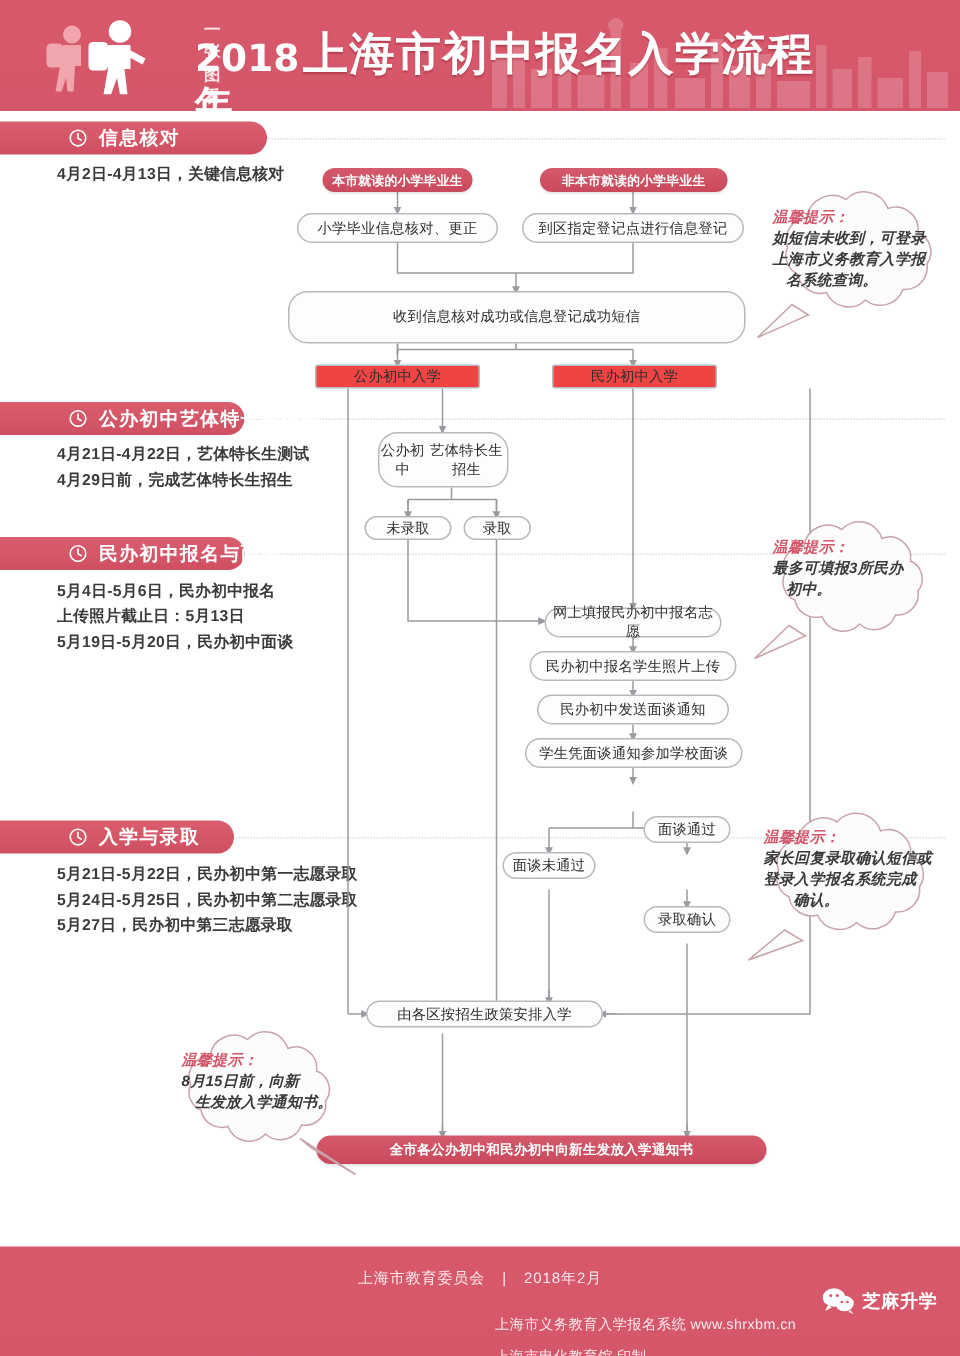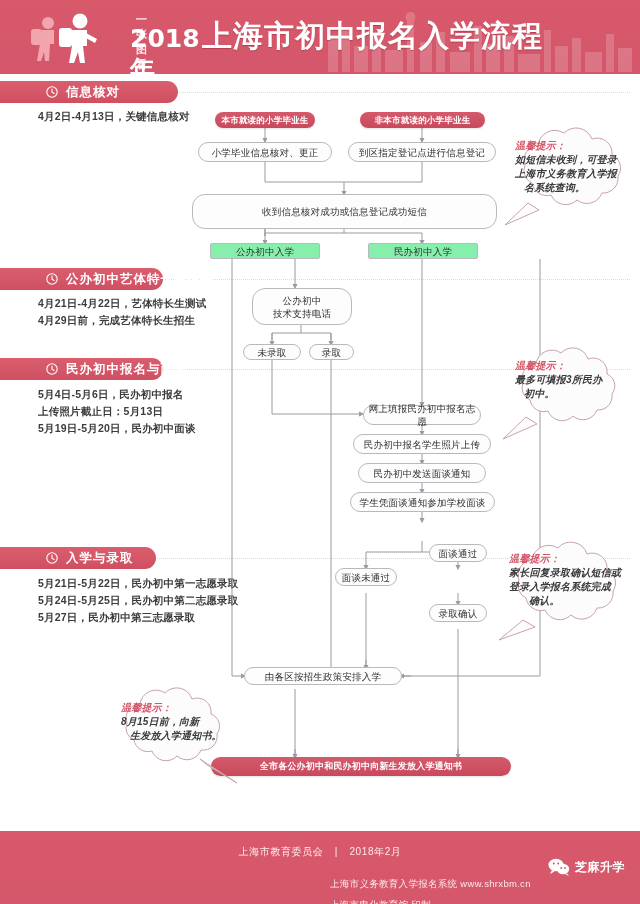--- a/index.html
+++ b/index.html
@@ -65,21 +65,21 @@
   #flow{position:absolute;left:0;top:0;width:640px;height:904px;}
   .node{
     position:absolute;box-sizing:border-box;
     display:flex;align-items:center;justify-content:center;text-align:center;
     font-size:9.5px;color:#2e2e2e;line-height:13px;letter-spacing:.2px;
   }
   .n-round{
     background:#fdfdfd;border:1px solid #b9b9bd;border-radius:13px;
   }
   .n-rect{
-    background:#86efac;border:1px solid #b9b9bd;border-radius:2px;
+    background:#ef4444;border:1px solid #b9b9bd;border-radius:2px;
   }
   .n-red{
     background:linear-gradient(180deg,#d45a6b 0%,#c9495c 100%);
     border:none;border-radius:11px;color:#fff;font-weight:bold;
     box-shadow:0 1px 2px rgba(0,0,0,.12);
   }
   .n-red.wide{border-radius:12px;}
 
   
   .tip{position:absolute;}
@@ -297,23 +297,23 @@
   <div class="node n-round" style="left:348px;top:142px;width:148px;height:20px;">到区指定登记点进行信息登记</div>
 
   <div class="node n-round" style="left:192px;top:194px;width:305px;height:35px;flex-direction:column;">
     <span>收到信息核对成功或信息登记成功短信</span>
   </div>
 
   <div class="node n-rect" style="left:210px;top:243px;width:110px;height:16px;">公办初中入学</div>
 
   <div class="node n-rect" style="left:368px;top:243px;width:110px;height:16px;">民办初中入学</div>
 
-  <div class="node n-round" style="left:252px;top:288px;width:100px;height:37px;flex-direction:column;">
+  <div class="node n-round" style="left:252px;top:288px;width:87px;height:37px;flex-direction:row;">
     <span>公办初中</span>
-    <span>技术支持电话</span>
+    <span>艺体特长生招生</span>
   </div>
 
   <div class="node n-round" style="left:243px;top:344px;width:58px;height:16px;">未录取</div>
 
   <div class="node n-round" style="left:309px;top:344px;width:45px;height:16px;">录取</div>
 
   <div class="node n-round" style="left:363px;top:405px;width:118px;height:20px;">网上填报民办初中报名志愿</div>
 
   <div class="node n-round" style="left:353px;top:434px;width:138px;height:20px;">民办初中报名学生照片上传</div>
 

